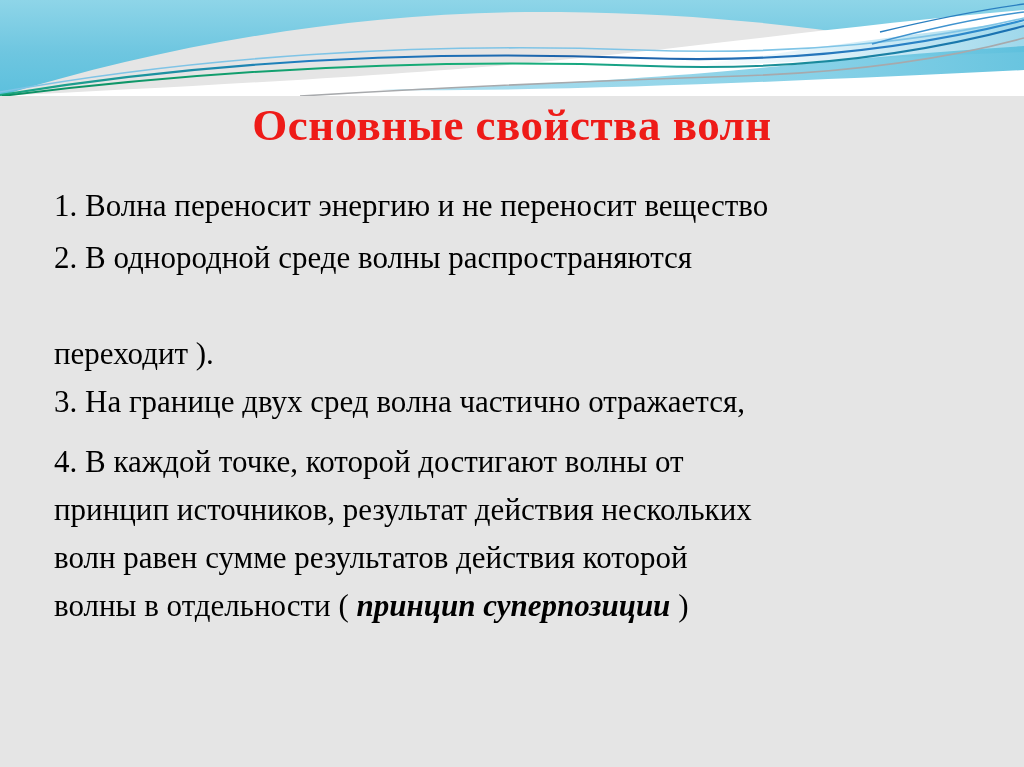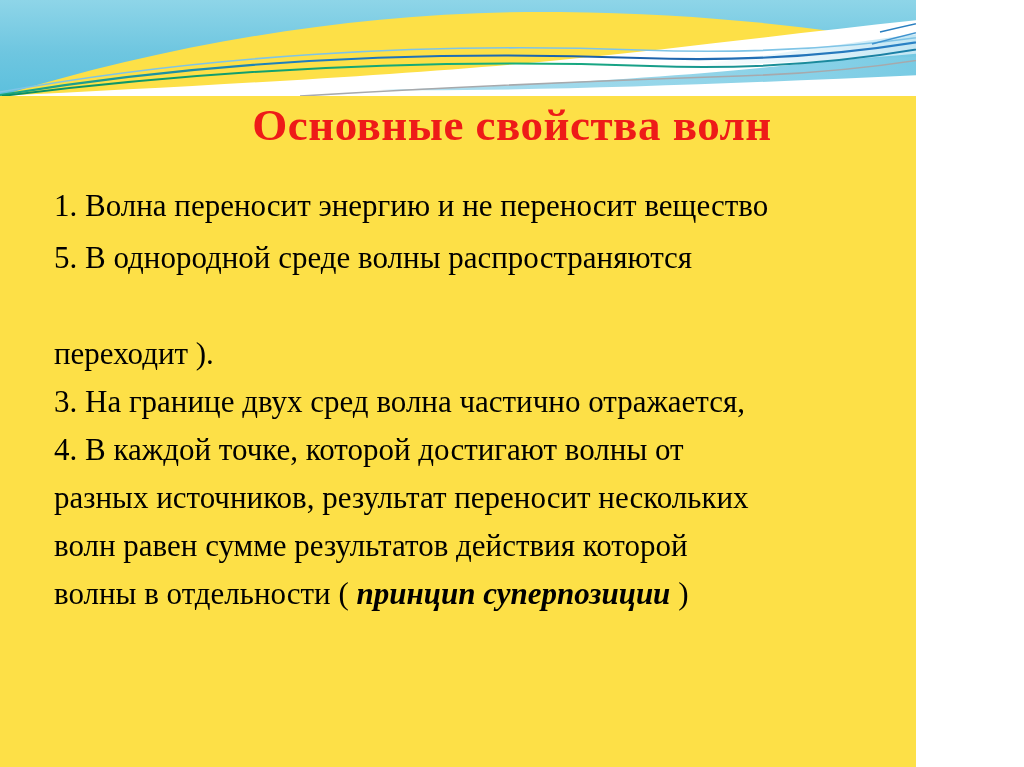--- a/index.html
+++ b/index.html
@@ -7,23 +7,23 @@
     margin: 0;
     padding: 0;
     background: #ffffff;
   }
   body {
     font-family: "Liberation Serif", "DejaVu Serif", serif;
   }
 
   .slide {
     position: relative;
-    width: 916px;
+    width: 1024px;
     height: 767px;
-    background: #fde047;
+    background: #e5e5e5;
     overflow: hidden;
   }
 
   
   .banner {
     position: absolute;
     left: 0;
     top: 0;
     width: 1024px;
     height: 96px;
@@ -63,21 +63,21 @@
     font-size: 31px;
     line-height: 48px;
     font-weight: normal;
   }
   .para {
     margin: 0;
     padding: 0;
   }
   .para.p1 { margin-bottom: 4px; }
   .para.p2 { margin-bottom: 0px; }
-  .para.p3 { margin-bottom: 0px; }
+  .para.p3 { margin-bottom: 12px; }
   .para.p4 { margin-bottom: 12px; }
 
   .emph {
     font-weight: bold;
     font-style: italic;
   }
 </style>
 </head>
 <body>
 
@@ -137,31 +137,31 @@
 
   <div class="title">Основные свойства волн</div>
 
   <div class="body-block">
 
     <p class="para p1">
       <span>1. Волна переносит энергию и не переносит вещество</span>
     </p>
 
     <p class="para p2">
-      <span>5. В однородной среде волны распространяются</span><br>
+      <span>2. В однородной среде волны распространяются</span><br>
       <br>
       <span>переходит ).</span>
     </p>
 
     <p class="para p3">
       <span>3. На границе двух сред волна частично отражается,</span><br>
     </p>
 
     <p class="para p4">
       <span>4. В каждой точке, которой достигают волны от</span><br>
-      <span>разных источников, результат переносит нескольких</span><br>
+      <span>принцип источников, результат действия нескольких</span><br>
       <span>волн равен сумме результатов действия которой</span><br>
       <span>волны в отдельности ( </span><span class="emph">принцип суперпозиции</span><span> )</span>
     </p>
 
   </div>
 
 </div>
 
 </body></html>

